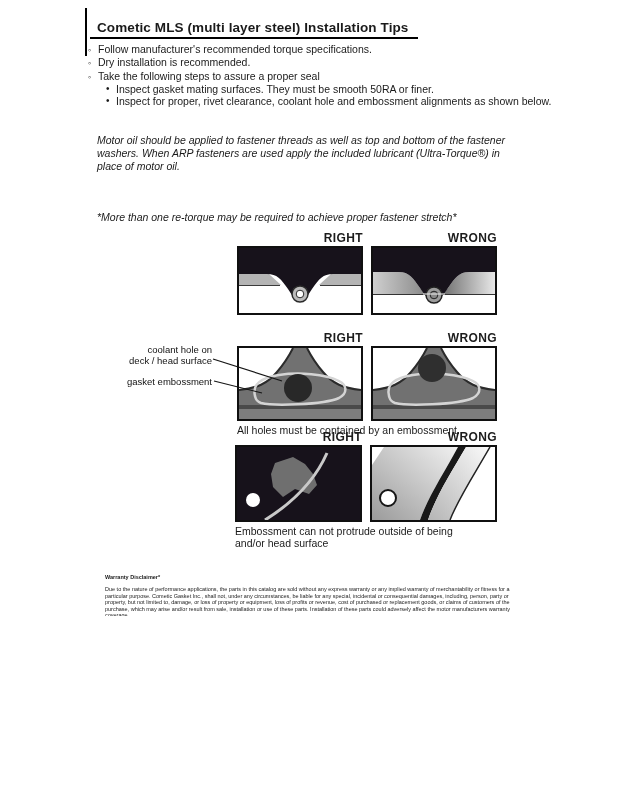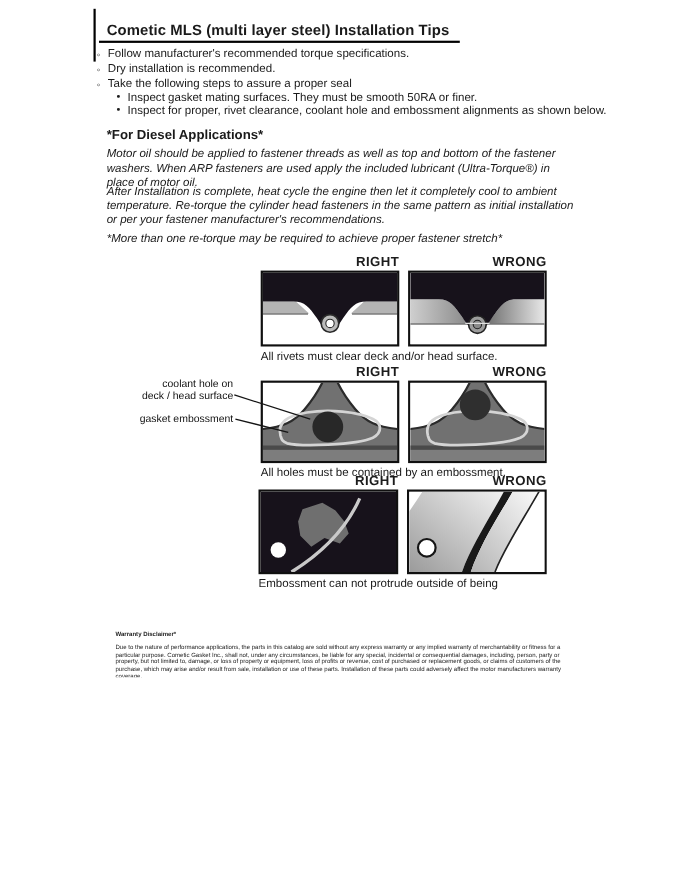--- a/index.html
+++ b/index.html
@@ -72,23 +72,21 @@
     <div class="bullet sub">
       <span class="m">•</span>
       <span>Inspect gasket mating surfaces.  They must be smooth 50RA or finer.</span>
     </div>
     <div class="bullet sub">
       <span class="m">•</span>
       <span>Inspect for proper, rivet clearance, coolant hole and embossment alignments as shown below.</span>
     </div>
   </div>
 
-  <div class="diesel-heading">*For Diesel Applications*</div>
   <div class="para para-oil">Motor oil should be applied to fastener threads as well as top and bottom of the fastener washers. When ARP fasteners are used apply the included lubricant (Ultra-Torque®) in place of motor oil.</div>
-  <div class="para para-retorque">After Installation is complete, heat cycle the engine then let it completely cool to ambient temperature. Re-torque the cylinder head fasteners in the same pattern as initial installation or per your fastener manufacturer's recommendations.</div>
   <div class="note">*More than one re-torque may be required to achieve proper fastener stretch*</div>
 
   <div class="drow drow1">
     <div class="dlabels">
       <div class="dlabel w122">RIGHT</div>
       <div class="dlabel w122">WRONG</div>
     </div>
     <div class="dimgs">
       <svg class="diag" width="122" height="65" viewBox="0 0 122 65">
         <rect width="122" height="65" fill="#ffffff"></rect>
@@ -114,21 +112,20 @@
         <rect width="122" height="65" fill="#ffffff"></rect>
         <path d="M0,24 L26,24 C36,24 40,30 47,40 L52,46 L0,46 Z" fill="url(#gwL)"></path>
         <path d="M122,24 L96,24 C86,24 82,30 75,40 L70,46 L122,46 Z" fill="url(#gwR)"></path>
         <path d="M0,46.5 H122" stroke="#333333" stroke-width="1"></path>
         <path d="M0,0 H122 V24 H96 C86,24 82,30 75,40 C70,48 66,52 61,52 C56,52 52,48 47,40 C40,30 36,24 26,24 H0 Z" fill="#17121b"></path>
         <circle cx="61" cy="47" r="8" fill="#9c9c9c" stroke="#222222" stroke-width="1.5"></circle>
         <circle cx="61" cy="47" r="3.8" fill="#8a8a8a" stroke="#222222" stroke-width="1"></circle>
         <path d="M50,46 H72" stroke="#e0e0e0" stroke-width="1.2"></path>
       </svg>
     </div>
-    <div class="caption">All rivets must clear deck and/or head surface.</div>
   </div>
 
   <div class="drow drow2">
     <div class="dlabels">
       <div class="dlabel w122">RIGHT</div>
       <div class="dlabel w122">WRONG</div>
     </div>
     <div class="dimgs">
       <svg class="diag" width="122" height="71" viewBox="0 0 122 71">
         <rect width="122" height="71" fill="#ffffff"></rect>
@@ -190,20 +187,21 @@
         <rect width="123" height="73" fill="#ffffff"></rect>
         <path d="M12,0 H86 C72,26 56,50 48,73 H0 V18 C4,12 8,6 12,0 Z" fill="url(#gb1)"></path>
         <path d="M86,0 C72,26 56,50 48,73 L56,73 C64,49 80,24 94,0 Z" fill="#191919"></path>
         <path d="M94,0 H118 C102,28 86,52 78,73 H56 C64,49 80,24 94,0 Z" fill="url(#gb2)"></path>
         <path d="M118,0 C102,28 86,52 78,73" fill="none" stroke="#222222" stroke-width="1.5"></path>
         <circle cx="16" cy="51" r="8" fill="#ffffff" stroke="#151515" stroke-width="2"></circle>
       </svg>
     </div>
     <div class="caption">
       <div>Embossment can not protrude outside of being</div>
+      <div>and/or head surface</div>
     </div>
   </div>
 
   <div class="legal">
     <div class="legal-heading">Warranty Disclaimer*</div>
     <div class="lp">Due to the nature of performance applications, the parts in this catalog are sold without any express warranty or any implied warranty of merchantability or fitness for a particular purpose.  Cometic Gasket Inc., shall not, under any circumstances, be liable for any special, incidental or consequential damages, including, person, party or property, but not limited to, damage, or loss of property or equipment, loss of profits or revenue, cost of purchased or replacement goods, or claims of customers of the purchase, which may arise and/or result from sale, installation or use of these parts.  Installation of these parts could adversely affect the motor manufacturers warranty coverage.</div>
     <div class="lp nogap">VENUE-The agreed upon venue, in the event of dispute whatsoever between the parties, whether instituted by either party, including, but not limited to, contract terms, payment terms, delivery, type, defects, sufficiency of product, shall be the Court of Common Pleas, Lake County, Ohio or the Painesville Municipal Court, Lake County, Ohio, depending on the amount in controversy.</div>
     <div class="lp">This agreement shall be governed by and construed under the laws of the State of Ohio.</div>
     <div class="lp">All prices and terms are subject to change without notice.</div>
     <div class="lp">Terms COD- Secured with a completed dealer/jobber application on File, COD-Company check with a current credit card number on file.  Open accounts may be established by well rated firms.  A credit application is available upon request.  Open accounts are due payable Net 30 days from date of invoice.  No statement will be sent.  If an account becomes 60 or more days past due, it is subject to being placed on credit hold.  No orders will be shipped or new orders accepted until past due balance is paid.  If an account becomes 90 or more days past due, it is subject to being placed for collections.  All costs of collection are the responsibility of the customer, including attorney fees, court costs, and other expenses of litigation.</div>

